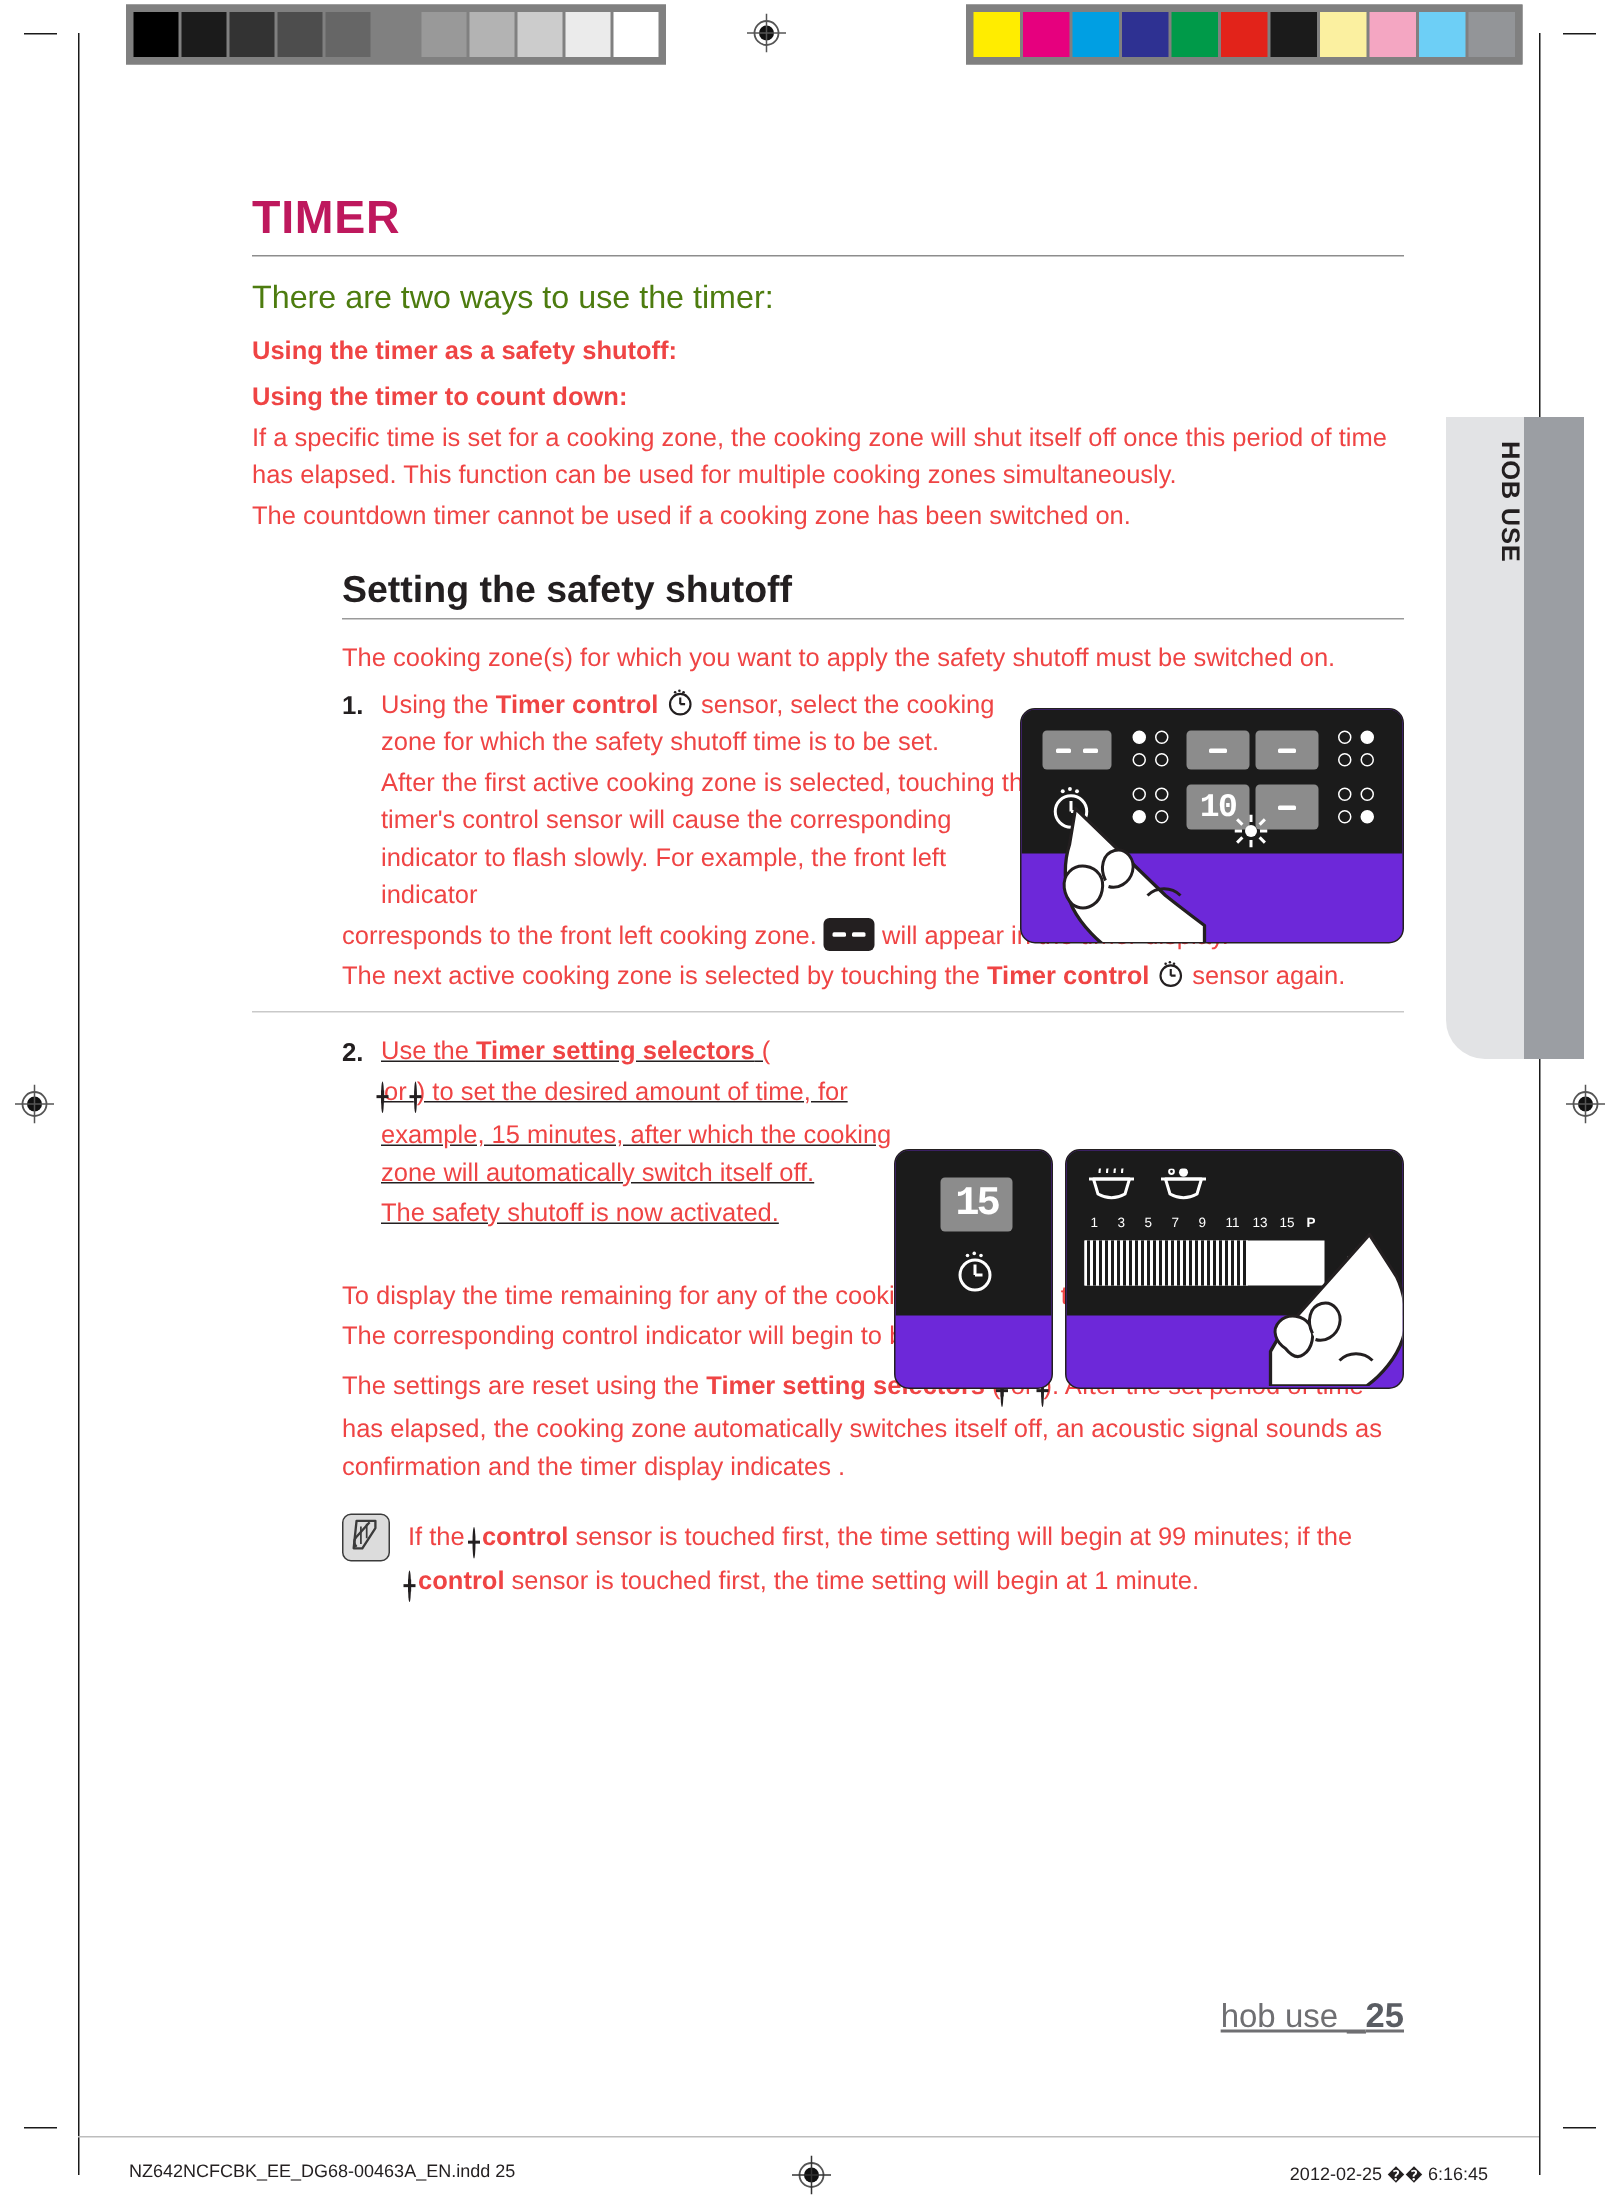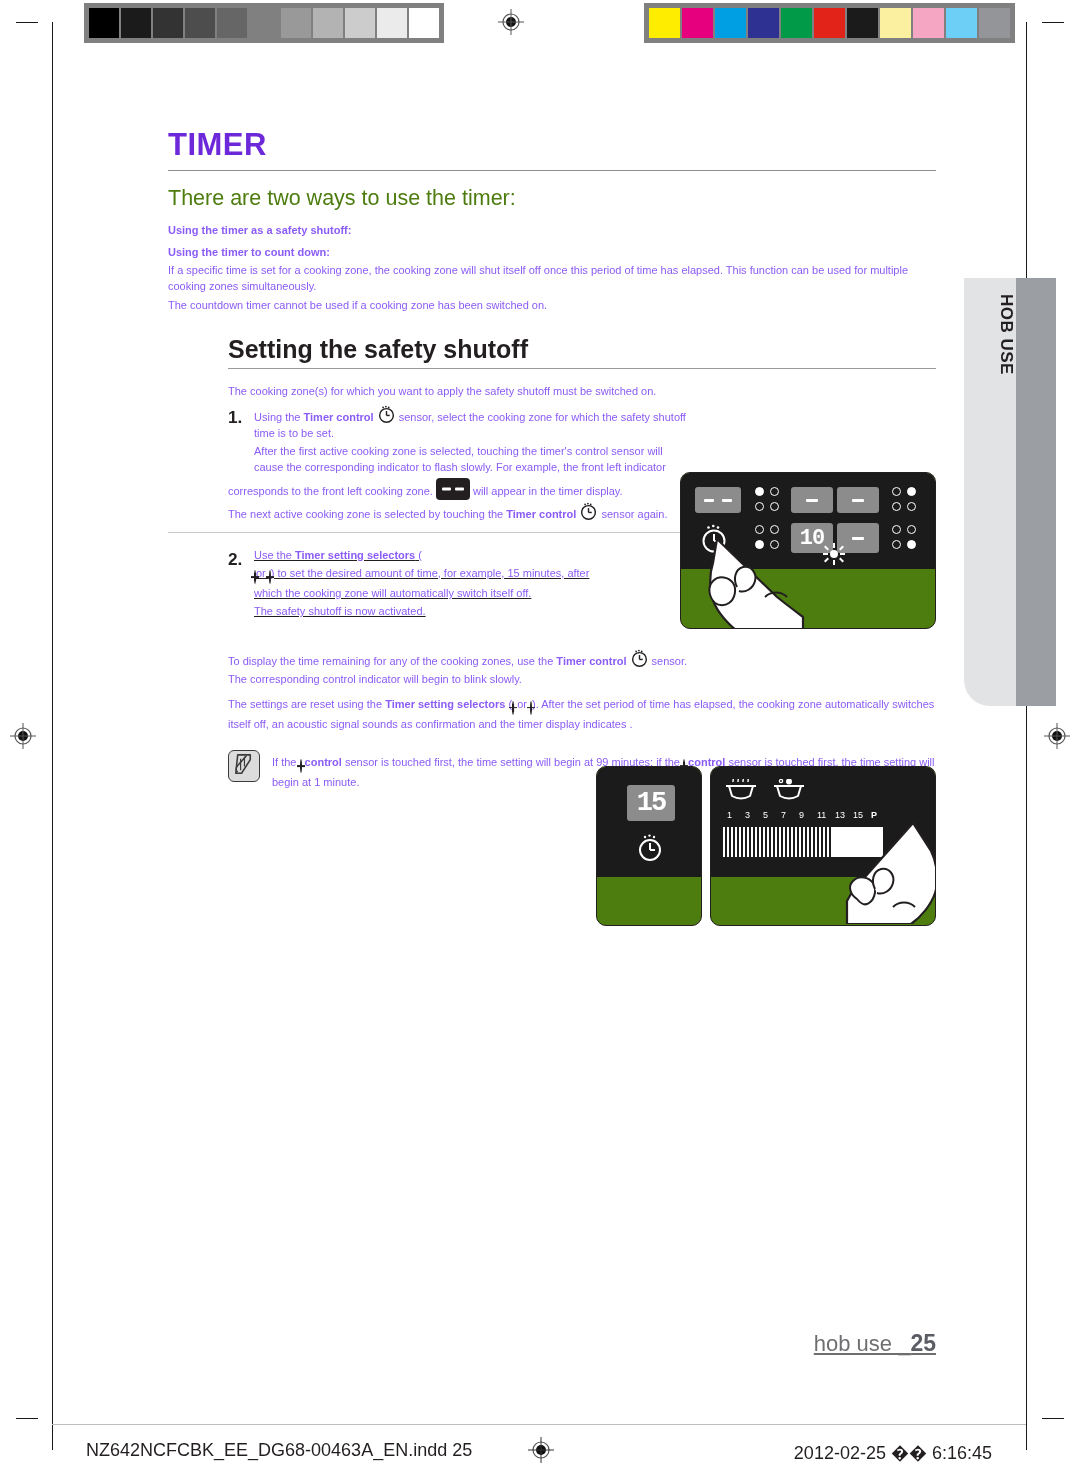--- a/index.html
+++ b/index.html
@@ -56,37 +56,37 @@
     left: 168px; top: 128px;
     width: 768px;
   }
 
   h1.chapter {
     font-size: 31px;
     font-weight: bold;
     letter-spacing: 0.5px;
     margin: 0 0 8px 0;
     line-height: 1.1;
-    color: #6d28d9;
+    color: #be185d;
   }
   .rule-dark { height: 1px; background: #8d8d8d; margin: 0 0 14px 0; }
   .rule-light { height: 1px; background: #c9c9c9; margin: 12px 0 14px 0; }
 
   .subtitle {
     font-size: 21.5px;
     color: #4d7c0f;
     margin: 0 0 10px 0;
     line-height: 1.25;
   }
 
   p, .para {
-    font-size: 11px;
+    font-size: 17px;
     line-height: 1.47;
     margin: 0 0 2px 0;
-    color: #8b5cf6;
+    color: #ef4444;
   }
   .b { font-weight: bold; }
   .lead { font-weight: bold; margin-top: 6px; }
 
   h2.section {
     font-size: 25px;
     font-weight: bold;
     margin: 22px 0 4px 0;
     padding-left: 60px;
     color: #231f20;
@@ -163,21 +163,21 @@
   }
   .note-body { flex: 1; }
 
   
   .fig1 {
     position: absolute;
     right: 0; top: 344px;
     width: 256px; height: 157px;
   }
   .panel {
-    background: #4d7c0f;
+    background: #6d28d9;
     border: 1.8px solid #231f20;
     border-radius: 10px;
     overflow: hidden;
     position: relative;
     height: 100%;
   }
   .panel-black {
     background: #1b1b1b;
     position: absolute; left: 0; right: 0; top: 0;
   }
@@ -262,21 +262,21 @@
     text-align: right;
     font-size: 22px;
     color: #6f6f72;
     text-decoration: underline;
   }
   .page-folio b { color: #5a5d63; font-weight: bold; font-size: 23px; }
 
   .foot {
     position: absolute;
     top: 1440px;
-    font-size: 18px;
+    font-size: 12px;
     color: #231f20;
     white-space: nowrap;
   }
   .foot-left { left: 86px; }
   .foot-right { right: 88px; }
 </style>
 </head>
 <body>
 
 <div class="page">

